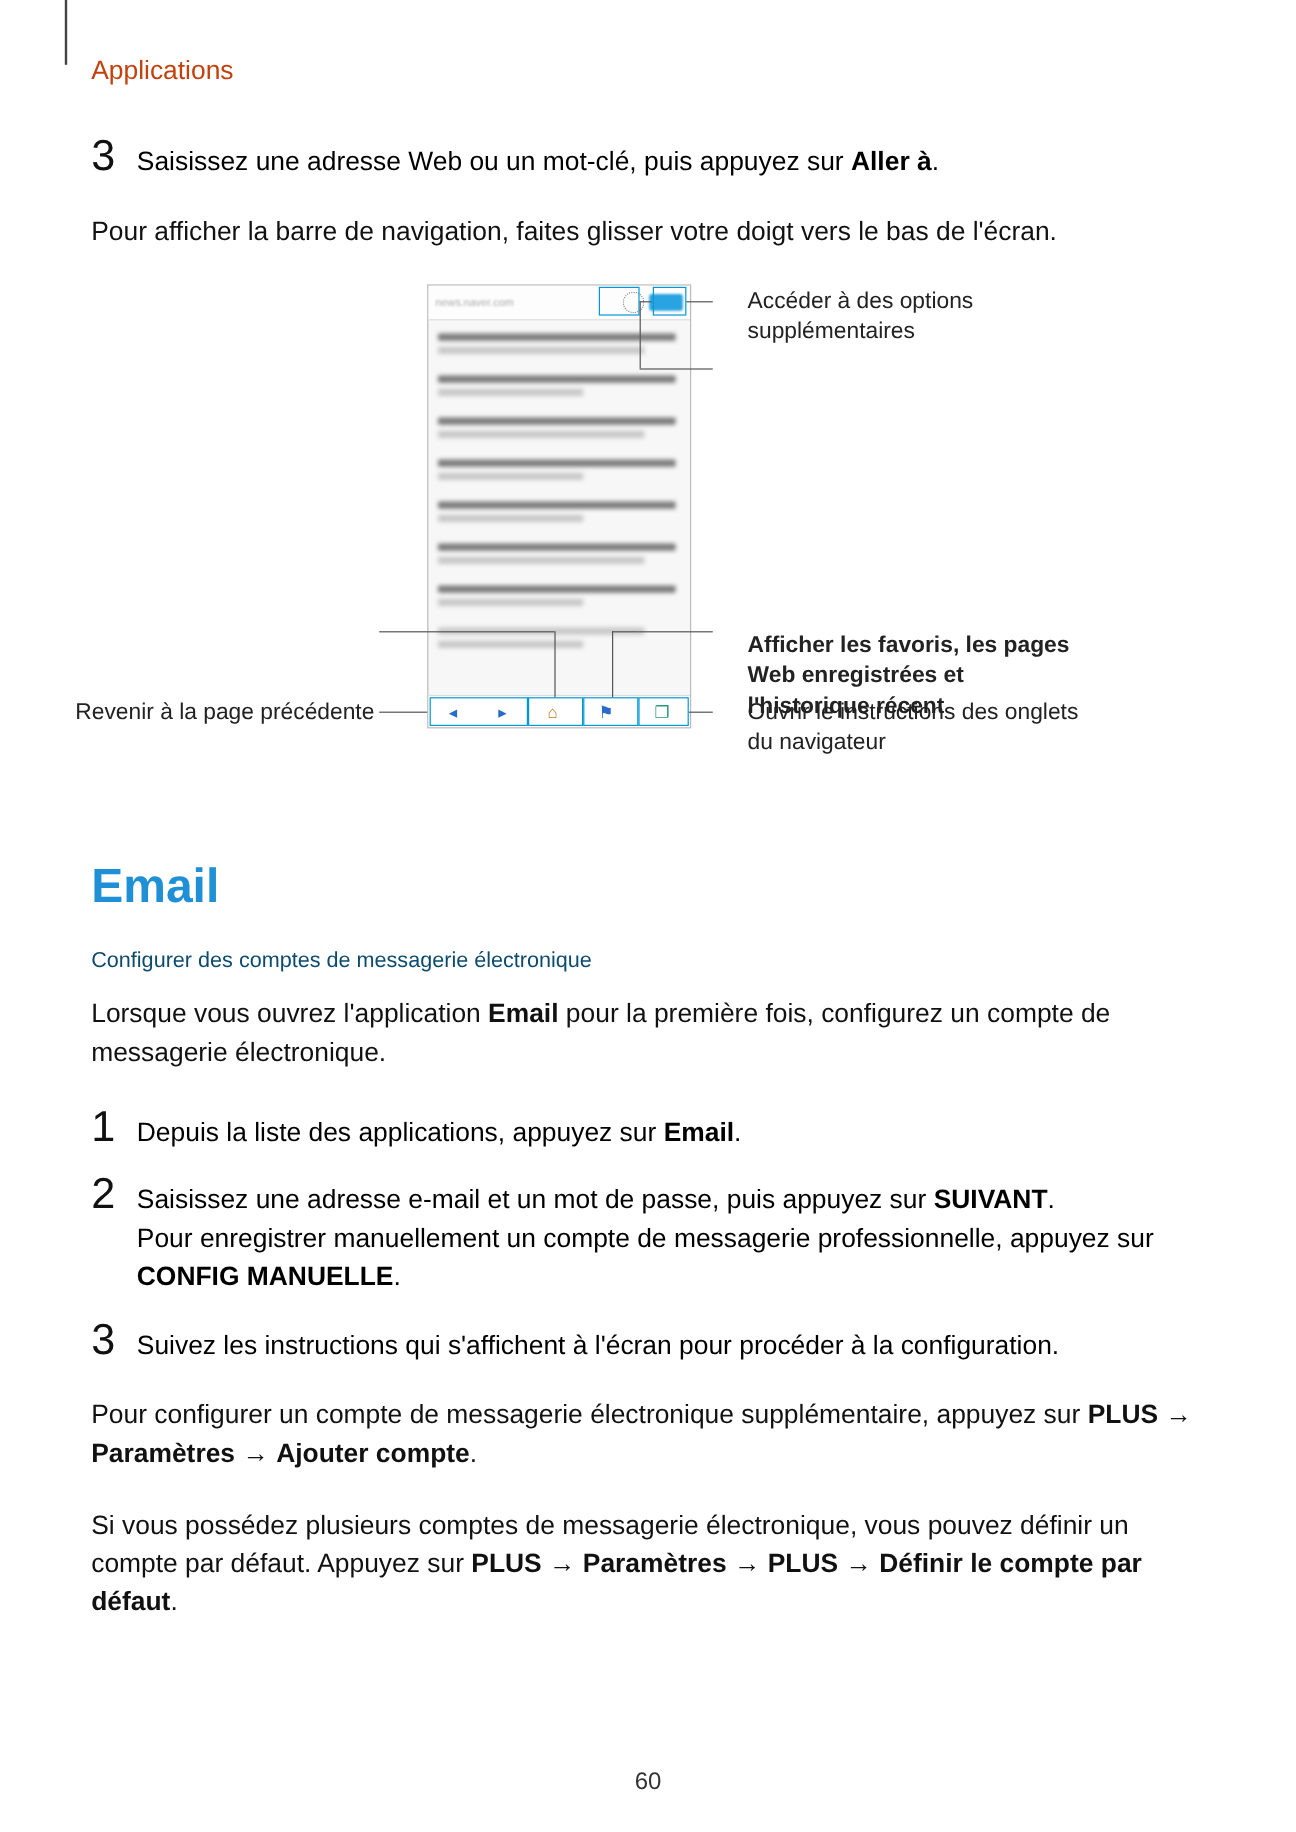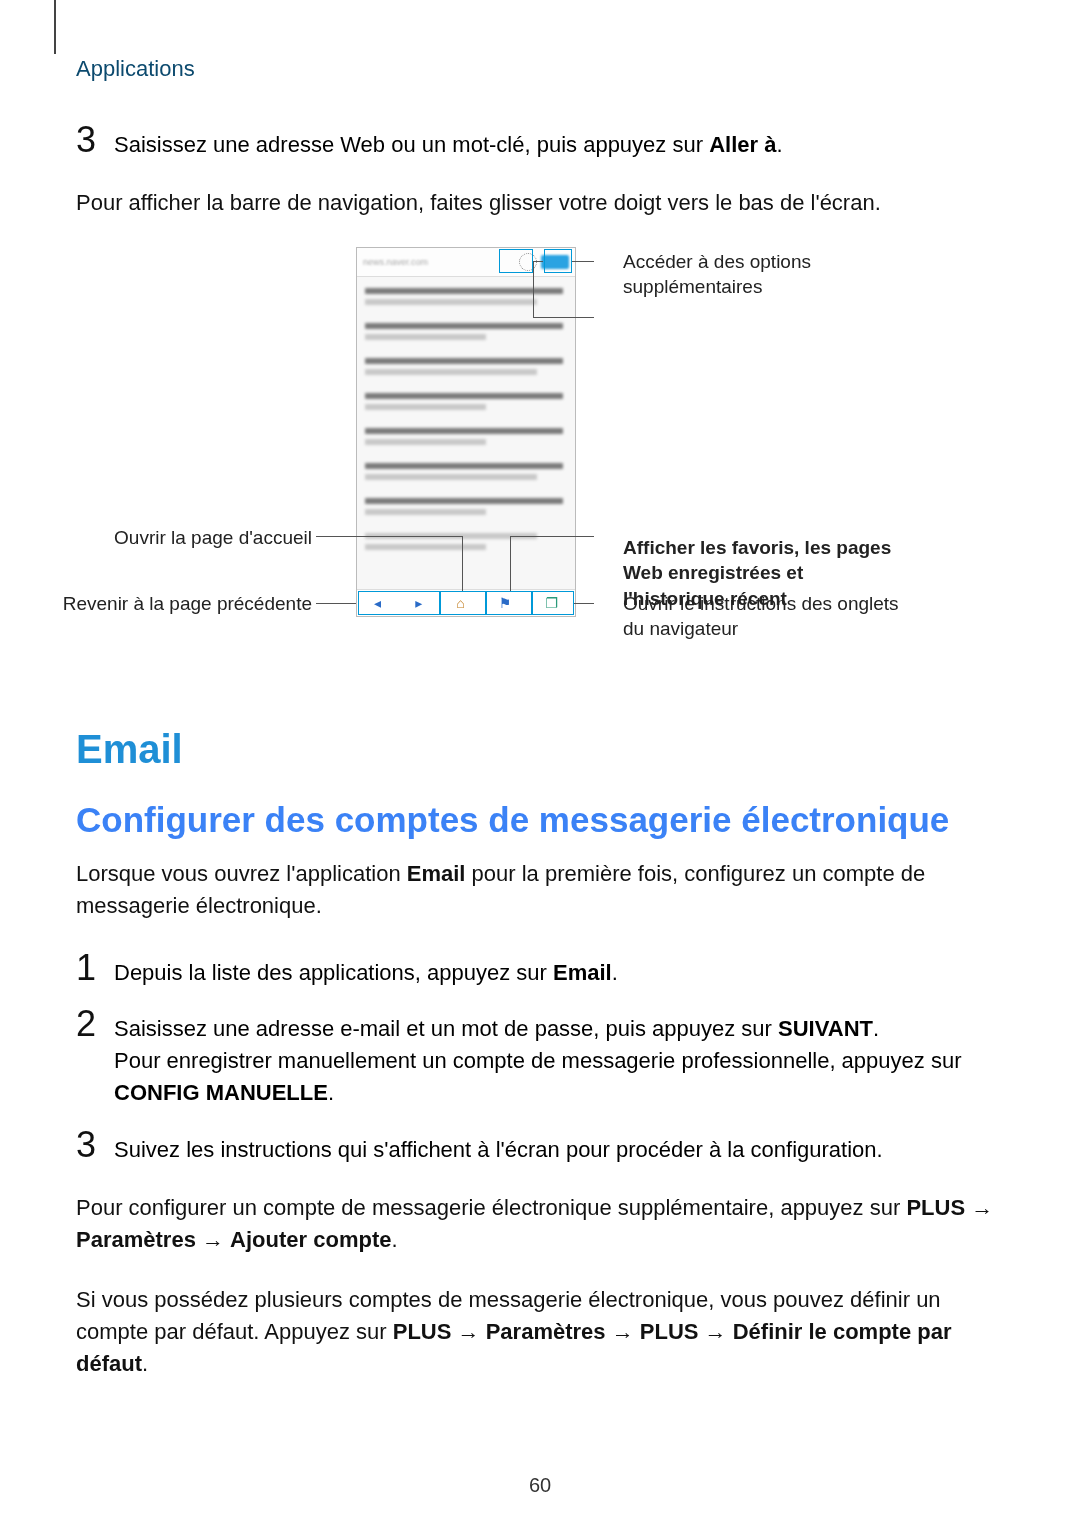--- a/index.html
+++ b/index.html
@@ -19,23 +19,23 @@
   .top-bar {
     position: absolute;
     left: 54px;
     top: 0;
     width: 2px;
     height: 54px;
     background: #444;
   }
   .header-label {
     font-size: 22px;
-    color: #0c4a6e;
+    color: #c2410c;
     margin-left: 0;
-    margin-top: 16px;
+    margin-top: 6px;
     margin-bottom: 40px;
   }
   .step {
     display: flex;
     align-items: baseline;
     margin-bottom: 18px;
   }
   .step.large-gap { margin-bottom: 26px; }
   .step-num {
     font-size: 36px;
@@ -171,23 +171,23 @@
     background: #555;
   }
 
   .section-title {
     font-size: 40px;
     font-weight: 700;
     color: #1f8fd6;
     margin: 0 0 28px 0;
   }
   .subsection {
-    font-size: 35px;
-    font-weight: 700;
-    color: #3b82f6;
+    font-size: 18px;
+    font-weight: 400;
+    color: #0c4a6e;
     margin: 0 0 18px 0;
   }
   .page-number {
     position: absolute;
     left: 0; right: 0;
     bottom: 30px;
     text-align: center;
     font-size: 20px;
     color: #333;
   }
@@ -271,21 +271,20 @@
     <div class="leader" style="left:240px; top:289px; width:40px;"></div>
     <div class="leader-v" style="left:386px; top:289px; height:55px;"></div>
     <div class="leader" style="left:280px; top:289px; width:106px;"></div>
 
     <div class="leader" style="left:240px; top:356px; width:40px;"></div>
 
     <div class="callout-right" style="left:524px; top:2px;">Accéder à des options supplémentaires</div>
     <div class="callout-right" style="left:524px; top:288px;font-weight:bold;">Afficher les favoris, les pages Web enregistrées et l'historique récent</div>
     <div class="callout-right" style="left:524px; top:344px;">Ouvrir le instructions des onglets du navigateur</div>
 
-    <div class="callout-left" style="left:-40px; top:278px; width:276px;">Ouvrir la page d'accueil</div>
     <div class="callout-left" style="left:-40px; top:344px; width:276px;">Revenir à la page précédente</div>
   </div>
 
   <h2 class="section-title">Email</h2>
   <h3 class="subsection">Configurer des comptes de messagerie électronique</h3>
 
   <p class="body">
     <span>Lorsque vous ouvrez l'application </span><b>Email</b><span> pour la première fois, configurez un compte de messagerie électronique.</span>
   </p>
 

